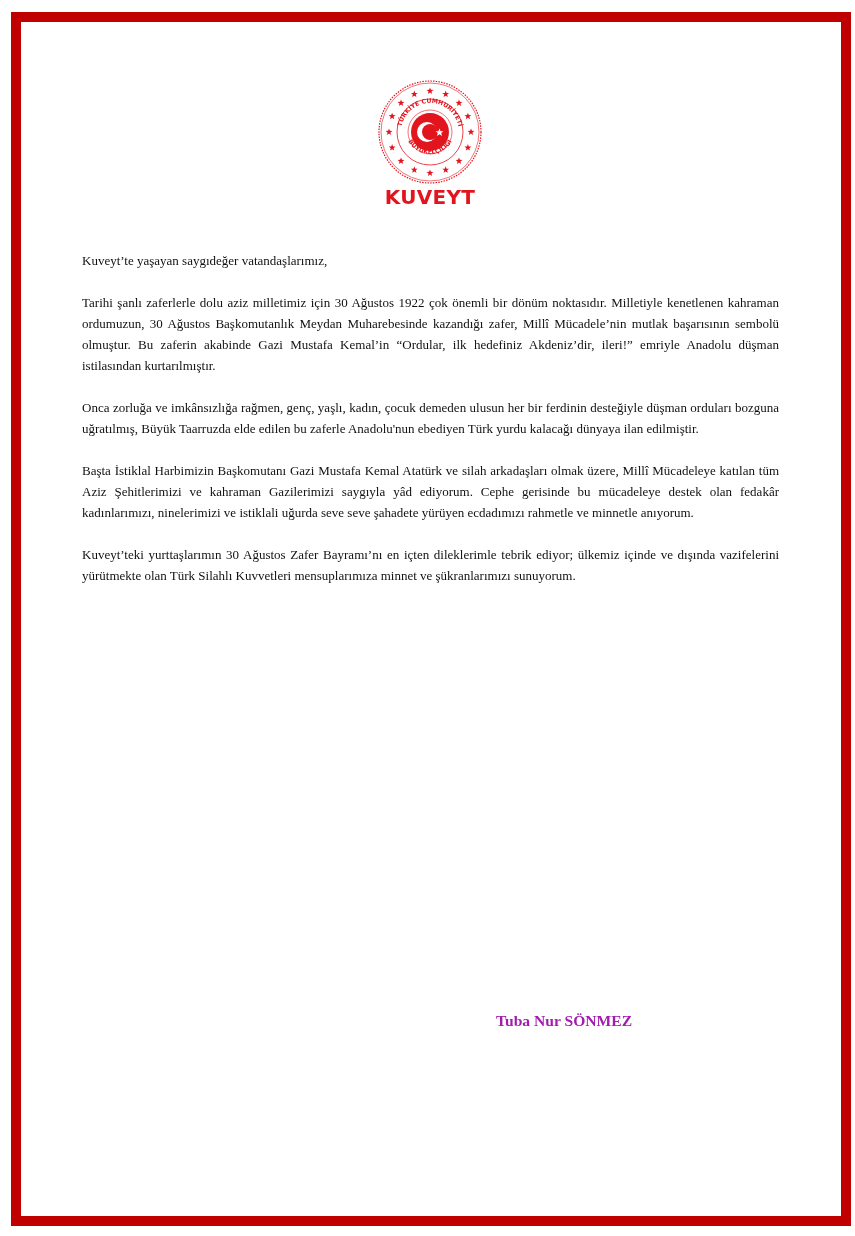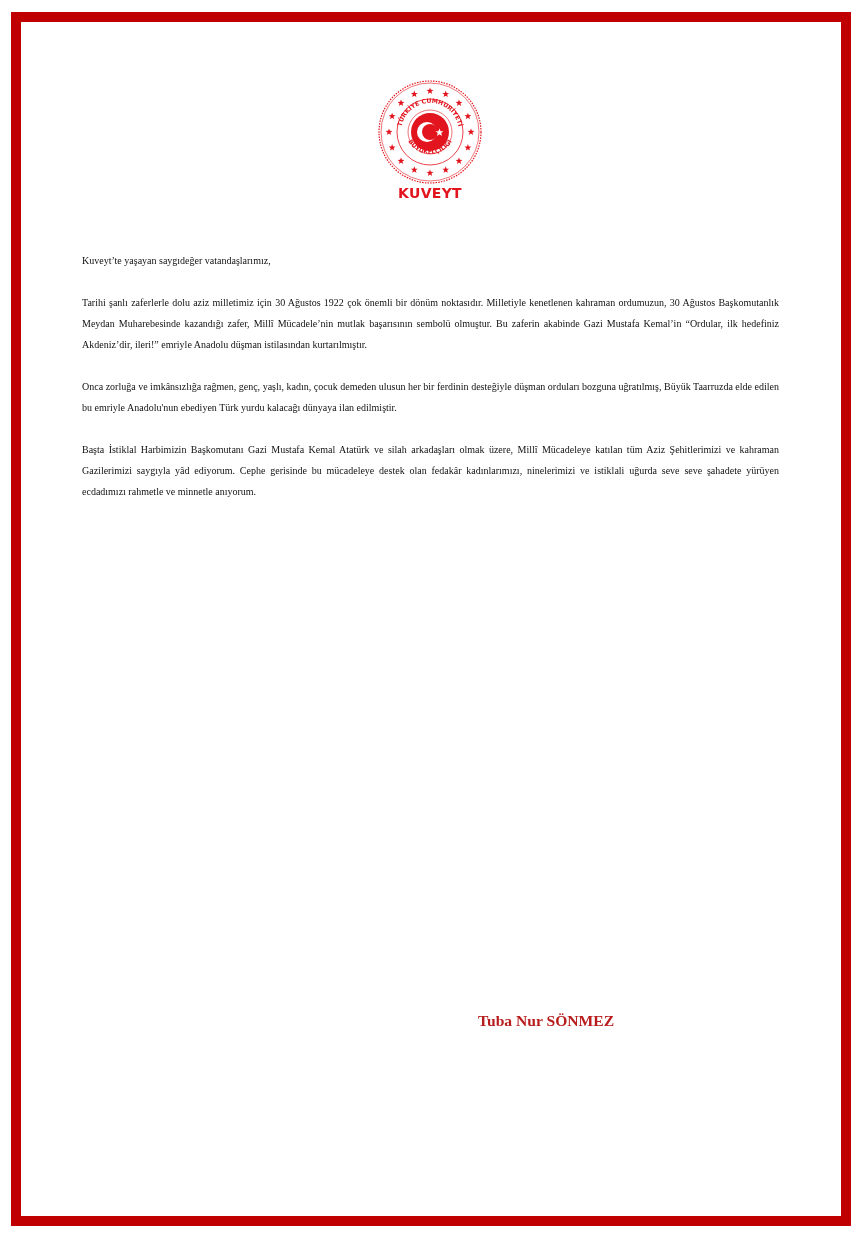--- a/index.html
+++ b/index.html
@@ -6,34 +6,34 @@
   body { width: 855px; height: 1236px; position: relative; overflow: hidden; }
   .frame {
     position: absolute; left: 11px; top: 12px; width: 820px; height: 1194px;
     border: 10px solid #c00000; background: #ffffff;
   }
   .emblem {
     position: absolute; left: 376px; top: 78px; width: 108px; height: 108px;
   }
   .emblem-label {
     position: absolute; left: 330px; top: 185px; width: 200px; text-align: center;
-    font-family: "DejaVu Sans", sans-serif; font-weight: bold; font-size: 14px;
+    font-family: "DejaVu Sans", sans-serif; font-weight: bold; font-size: 20px;
     color: #e2151f; letter-spacing: 0.3px;
   }
   .letter {
     position: absolute; left: 82px; top: 250px; width: 697px;
-    font-family: "Liberation Serif", serif; font-size: 10px; line-height: 21px;
+    font-family: "Liberation Serif", serif; font-size: 13px; line-height: 21px;
     color: #111111;
   }
   .letter p { margin: 0 0 21px 0; text-align: justify; }
   .letter p.salutation { margin-bottom: 21px; text-align: left; }
   .signature {
-    position: absolute; left: 468px; top: 1010px; width: 260px;
+    position: absolute; left: 486px; top: 1010px; width: 260px;
     font-family: "Liberation Serif", serif; font-weight: bold; font-size: 15.6px; line-height: 21px;
-    color: #b91c1c;
+    color: #a21caf;
   }
   .sig-name { padding-left: 10px; }
 </style>
 </head>
 <body>
 
 <div class="frame"></div>
 
 <svg class="emblem" viewBox="0 0 108 108" xmlns="http://www.w3.org/2000/svg">
   <defs>
@@ -72,19 +72,20 @@
   <circle cx="51" cy="54" r="10" fill="#ffffff"></circle>
   <circle cx="54" cy="54" r="8" fill="#e2151f"></circle>
   <polygon fill="#ffffff" points="63.5,50.5 64.6,53.2 67.5,53.3 65.2,55.1 66.0,57.9 63.5,56.3 61.0,57.9 61.8,55.1 59.5,53.3 62.4,53.2"></polygon>
 </svg>
 
 <div class="emblem-label">KUVEYT</div>
 
 <div class="letter">
   <p class="salutation">Kuveyt’te yaşayan saygıdeğer vatandaşlarımız,</p>
   <p>Tarihi şanlı zaferlerle dolu aziz milletimiz için 30 Ağustos 1922 çok önemli bir dönüm noktasıdır. Milletiyle kenetlenen kahraman ordumuzun, 30 Ağustos Başkomutanlık Meydan Muharebesinde kazandığı zafer, Millî Mücadele’nin mutlak başarısının sembolü olmuştur. Bu zaferin akabinde Gazi Mustafa Kemal’in “Ordular, ilk hedefiniz Akdeniz’dir, ileri!” emriyle Anadolu düşman istilasından kurtarılmıştır.</p>
-  <p>Onca zorluğa ve imkânsızlığa rağmen, genç, yaşlı, kadın, çocuk demeden ulusun her bir ferdinin desteğiyle düşman orduları bozguna uğratılmış, Büyük Taarruzda elde edilen bu emriyle Anadolu'nun ebediyen Türk yurdu kalacağı dünyaya ilan edilmiştir.</p>
+  <p>Onca zorluğa ve imkânsızlığa rağmen, genç, yaşlı, kadın, çocuk demeden ulusun her bir ferdinin desteğiyle düşman orduları bozguna uğratılmış, Büyük Taarruzda elde edilen bu zaferle Anadolu'nun ebediyen Türk yurdu kalacağı dünyaya ilan edilmiştir.</p>
   <p>Başta İstiklal Harbimizin Başkomutanı Gazi Mustafa Kemal Atatürk ve silah arkadaşları olmak üzere, Millî Mücadeleye katılan tüm Aziz Şehitlerimizi ve kahraman Gazilerimizi saygıyla yâd ediyorum. Cephe gerisinde bu mücadeleye destek olan fedakâr kadınlarımızı, ninelerimizi ve istiklali uğurda seve seve şahadete yürüyen ecdadımızı rahmetle ve minnetle anıyorum.</p>
+  <p>Kuveyt’teki yurttaşlarımın 30 Ağustos Zafer Bayramı’nı en içten dileklerimle tebrik ediyor; ülkemiz içinde ve dışında vazifelerini yürütmekte olan Türk Silahlı Kuvvetleri mensuplarımıza minnet ve şükranlarımızı sunuyorum.</p>
 </div>
 
 <div class="signature">
   <div class="sig-name">Tuba Nur SÖNMEZ</div>
 </div>
 
 </body></html>

